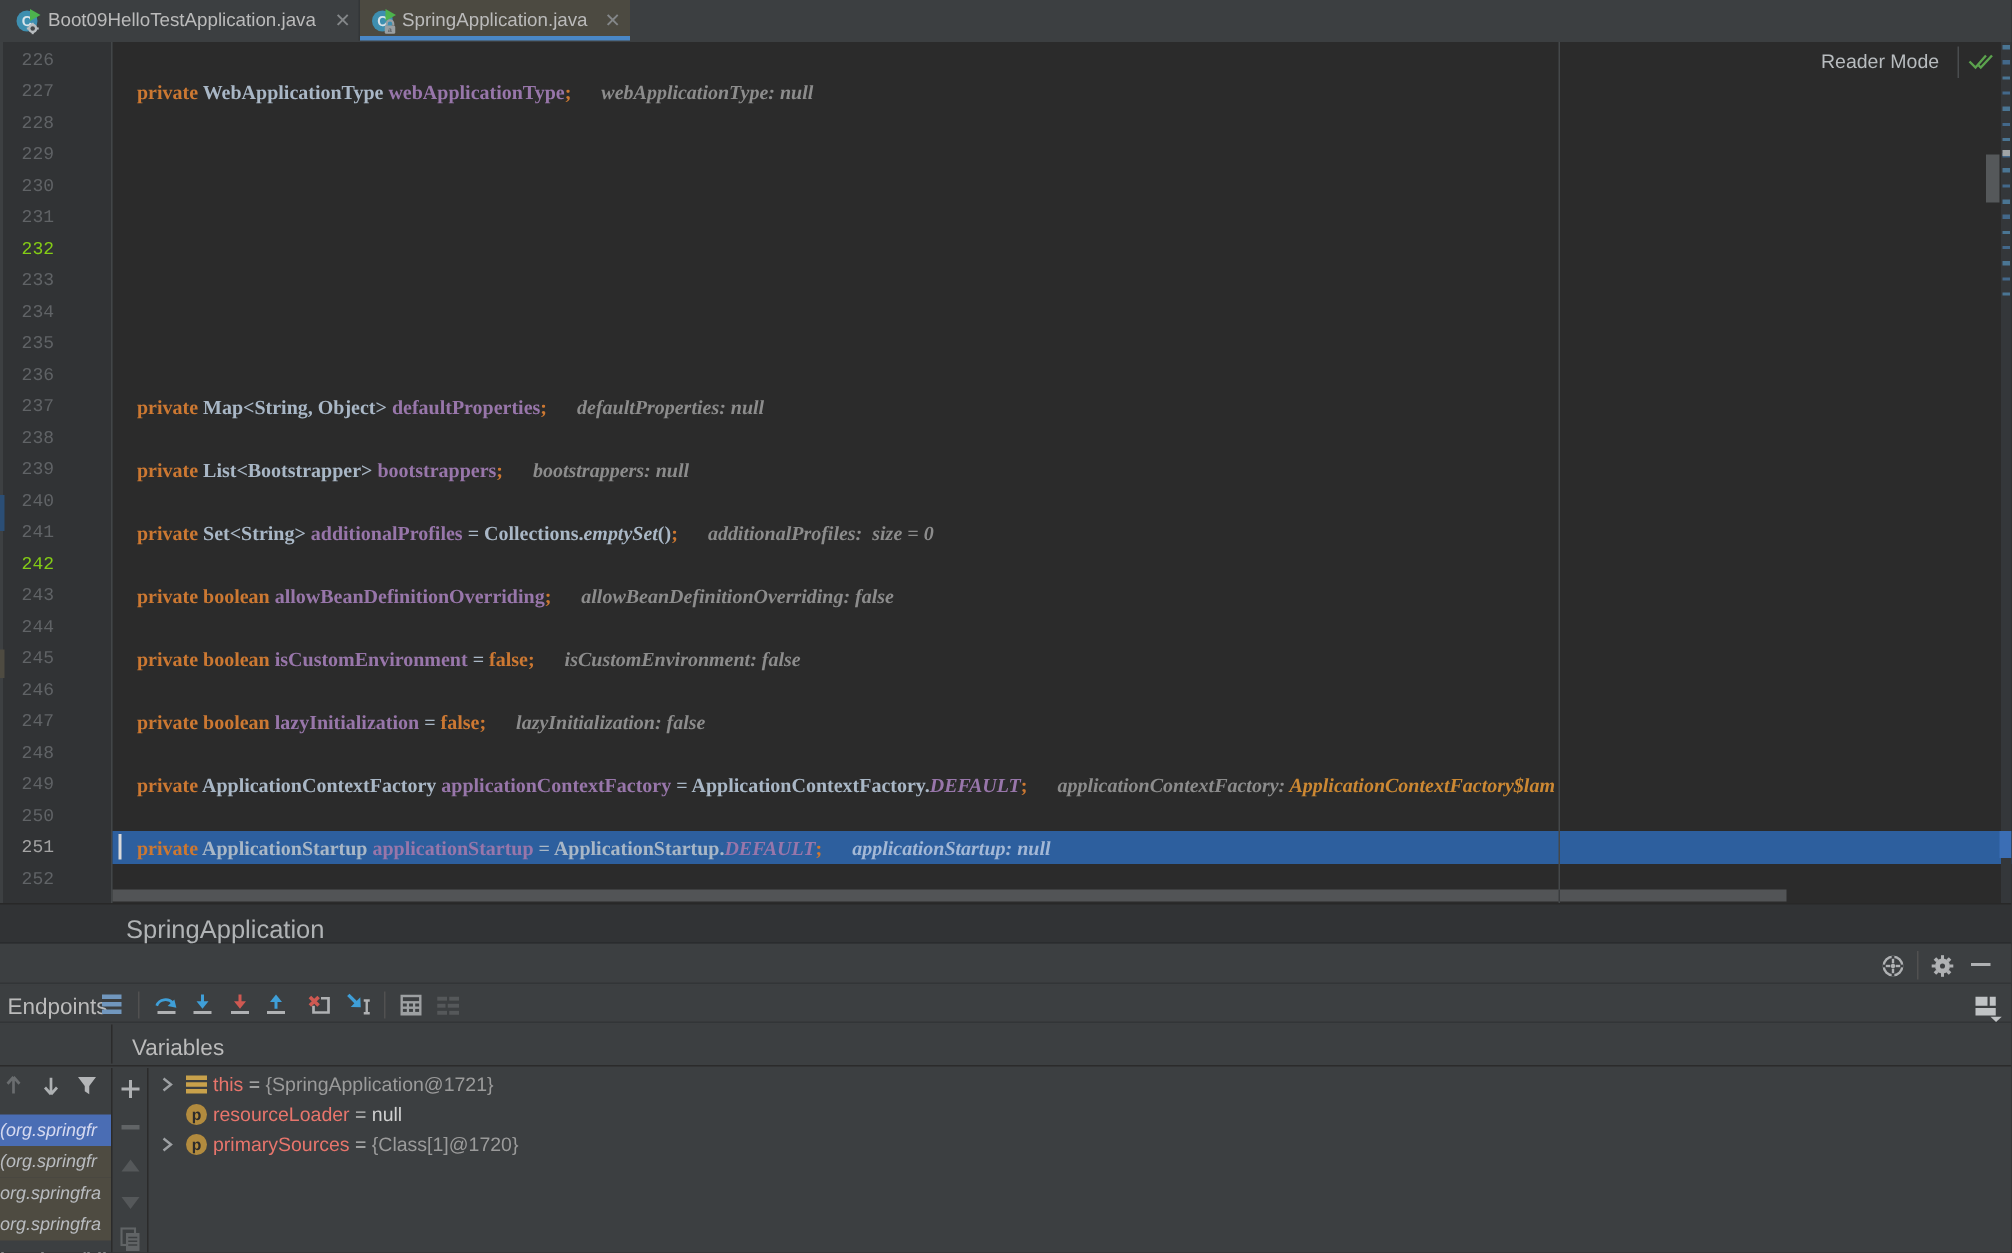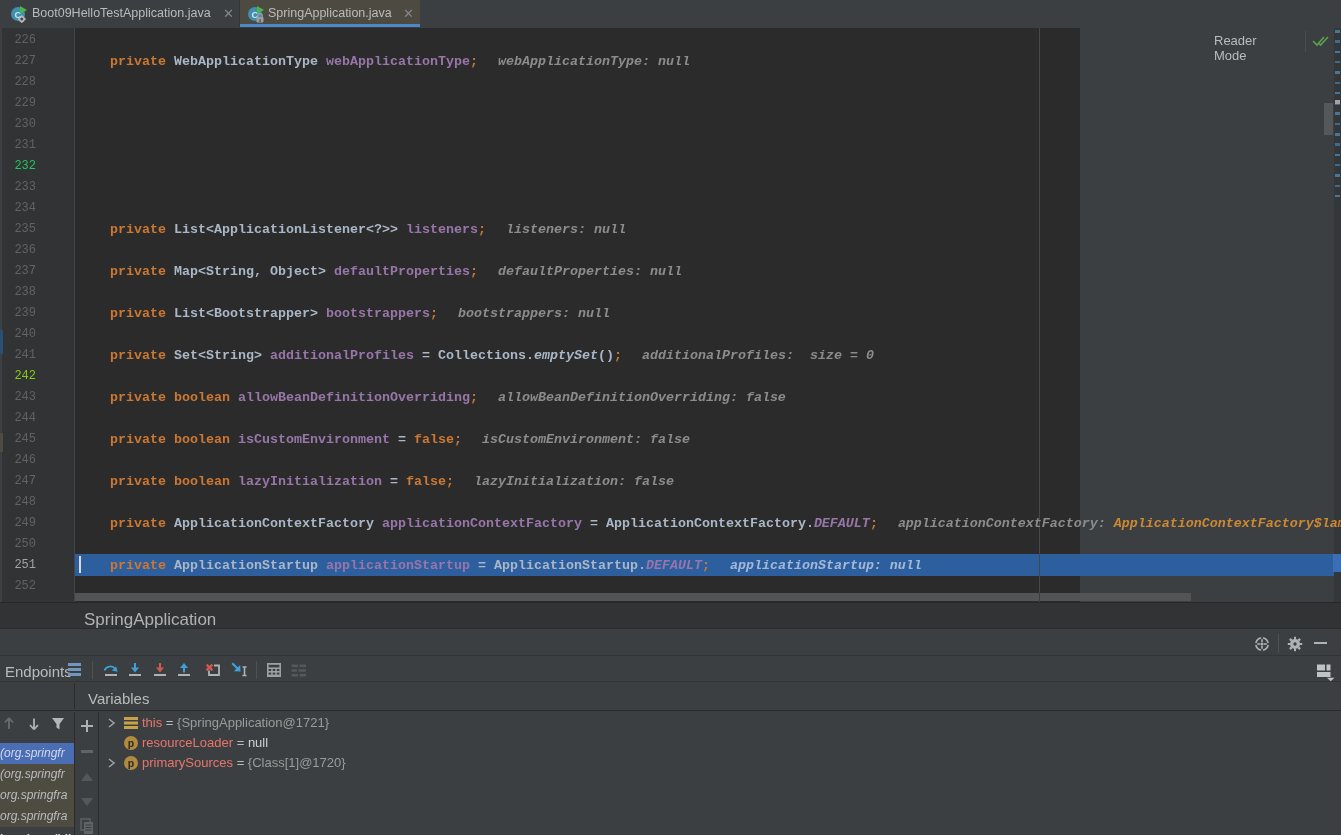--- a/index.html
+++ b/index.html
@@ -2,24 +2,24 @@
 <html><head><meta charset="utf-8"><style>
 *{margin:0;padding:0;box-sizing:border-box}
 body{width:1341px;height:835px;background:#3c3f41;overflow:hidden;position:relative;
  font-family:"Liberation Sans",sans-serif;}
 .abs{position:absolute}
 
 #tabbar{position:absolute;left:0;top:0;width:1341px;height:28px;background:#3c3f41}
 .tablbl{font-size:12.5px;color:#bbbbbb;position:absolute;top:6px;white-space:nowrap}
 .tabx{position:absolute;top:7px;color:#848789;font-size:13px;line-height:13px}
 
-#editor{position:absolute;left:0;top:28px;width:1080px;height:574px;background:#2b2b2b}
+#editor{position:absolute;left:0;top:28px;width:1341px;height:574px;background:#2b2b2b}
 #gutter{position:absolute;left:0;top:0;width:75px;height:574px;background:#313335;border-right:1px solid #434648}
 .lnum{position:absolute;width:36px;text-align:right;font-family:"Liberation Mono",monospace;font-size:12px;color:#606366;line-height:21px}
-.cline{position:absolute;z-index:1;left:78px;height:21px;line-height:21px;white-space:pre;font-family:Liberation Mono, monospace;font-size:13.34px;font-weight:bold}
+.cline{position:absolute;z-index:1;left:78px;height:21px;line-height:21px;white-space:pre;font-family:Liberation Serif, serif;font-size:13.34px;font-weight:bold}
 .k{color:#cc7832}.t{color:#a9b7c6}.f{color:#9876aa}
 .st{color:#a9b7c6;font-style:italic}.sf{color:#9876aa;font-style:italic}
 .h{color:#8c8c8c;font-style:italic;font-weight:bold}
 .hv{color:#cc8833;font-style:italic;font-weight:bold}
 .hb{color:#a3b8d6;font-style:italic;font-weight:bold}
 .hgap{display:inline-block;width:20px}
 
 #crumbs{position:absolute;left:0;top:602px;width:1341px;height:27px;background:#313335;border-top:1px solid #282828;border-bottom:1px solid #2a2c2e}
 #dbghead{position:absolute;left:0;top:630px;width:1341px;height:26px;background:#3c3f41;border-bottom:1px solid #323537}
 #toolrow{position:absolute;left:0;top:657px;width:1341px;height:25px;background:#3c3f41;border-bottom:1px solid #323537}
@@ -69,21 +69,21 @@
 <div class="abs" style="left:0;top:405px;width:3px;height:19px;background:#4e4b41"></div>
 <div class="abs" style="left:75px;top:526px;width:1266px;height:21.5px;background:#2d5f9e"></div>
 <div class="abs" style="left:79px;top:527.5px;width:2px;height:17.5px;background:#dadada"></div>
 <div class="abs" style="left:1039px;top:0;width:1px;height:574px;background:#45484a"></div>
 <div class="lnum" style="top:2px;color:#606366">226</div>
 <div class="lnum" style="top:23px;color:#606366">227</div>
 <div class="lnum" style="top:44px;color:#606366">228</div>
 <div class="lnum" style="top:65px;color:#606366">229</div>
 <div class="lnum" style="top:86px;color:#606366">230</div>
 <div class="lnum" style="top:107px;color:#606366">231</div>
-<div class="lnum" style="top:128px;color:#22c55e">232</div>
+<div class="lnum" style="top:128px;color:#84cc16">232</div>
 <div class="lnum" style="top:149px;color:#606366">233</div>
 <div class="lnum" style="top:170px;color:#606366">234</div>
 <div class="lnum" style="top:191px;color:#606366">235</div>
 <div class="lnum" style="top:212px;color:#606366">236</div>
 <div class="lnum" style="top:233px;color:#606366">237</div>
 <div class="lnum" style="top:254px;color:#606366">238</div>
 <div class="lnum" style="top:275px;color:#606366">239</div>
 <div class="lnum" style="top:296px;color:#606366">240</div>
 <div class="lnum" style="top:317px;color:#606366">241</div>
 <div class="lnum" style="top:338px;color:#84cc16">242</div>
@@ -91,21 +91,20 @@
 <div class="lnum" style="top:380px;color:#606366">244</div>
 <div class="lnum" style="top:401px;color:#606366">245</div>
 <div class="lnum" style="top:422px;color:#606366">246</div>
 <div class="lnum" style="top:443px;color:#606366">247</div>
 <div class="lnum" style="top:464px;color:#606366">248</div>
 <div class="lnum" style="top:485px;color:#606366">249</div>
 <div class="lnum" style="top:506px;color:#606366">250</div>
 <div class="lnum" style="top:527px;color:#a4a4a4">251</div>
 <div class="lnum" style="top:548px;color:#606366">252</div>
 <div class="cline" style="top:23px"><span class="t">    </span><span class="k">private </span><span class="t">WebApplicationType </span><span class="f">webApplicationType</span><span class="k">;</span><span class="hgap"></span><span class="h">webApplicationType: null</span></div>
-<div class="cline" style="top:191px"><span class="t">    </span><span class="k">private </span><span class="t">List&lt;ApplicationListener&lt;?&gt;&gt; </span><span class="f">listeners</span><span class="k">;</span><span class="hgap"></span><span class="h">listeners: null</span></div>
 <div class="cline" style="top:233px"><span class="t">    </span><span class="k">private </span><span class="t">Map&lt;String, Object&gt; </span><span class="f">defaultProperties</span><span class="k">;</span><span class="hgap"></span><span class="h">defaultProperties: null</span></div>
 <div class="cline" style="top:275px"><span class="t">    </span><span class="k">private </span><span class="t">List&lt;Bootstrapper&gt; </span><span class="f">bootstrappers</span><span class="k">;</span><span class="hgap"></span><span class="h">bootstrappers: null</span></div>
 <div class="cline" style="top:317px"><span class="t">    </span><span class="k">private </span><span class="t">Set&lt;String&gt; </span><span class="f">additionalProfiles</span><span class="t"> = </span><span class="t">Collections.</span><span class="st">emptySet</span><span class="t">()</span><span class="k">;</span><span class="hgap"></span><span class="h">additionalProfiles:  size = 0</span></div>
 <div class="cline" style="top:401px"><span class="t">    </span><span class="k">private boolean </span><span class="f">isCustomEnvironment</span><span class="t"> = </span><span class="k">false</span><span class="k">;</span><span class="hgap"></span><span class="h">isCustomEnvironment: false</span></div>
 <div class="cline" style="top:359px"><span class="t">    </span><span class="k">private boolean </span><span class="f">allowBeanDefinitionOverriding</span><span class="k">;</span><span class="hgap"></span><span class="h">allowBeanDefinitionOverriding: false</span></div>
 <div class="cline" style="top:443px"><span class="t">    </span><span class="k">private boolean </span><span class="f">lazyInitialization</span><span class="t"> = </span><span class="k">false</span><span class="k">;</span><span class="hgap"></span><span class="h">lazyInitialization: false</span></div>
 <div class="cline" style="top:485px"><span class="t">    </span><span class="k">private </span><span class="t">ApplicationContextFactory </span><span class="f">applicationContextFactory</span><span class="t"> = </span><span class="t">ApplicationContextFactory.</span><span class="sf">DEFAULT</span><span class="k">;</span><span class="hgap"></span><span class="h">applicationContextFactory: </span><span class="hv">ApplicationContextFactory$lam</span></div>
 <div class="cline" style="top:527px"><span class="t">    </span><span class="k">private </span><span class="t">ApplicationStartup </span><span class="f">applicationStartup</span><span class="t"> = </span><span class="t">ApplicationStartup.</span><span class="sf">DEFAULT</span><span class="k">;</span><span class="hgap"></span><span class="hb">applicationStartup: null</span></div>
 <div class="abs" style="left:75px;top:565px;width:1116px;height:8px;background:#525456"></div>
 <div class="abs" style="left:1039px;top:565px;width:1px;height:8px;background:#3a3c3e"></div>

